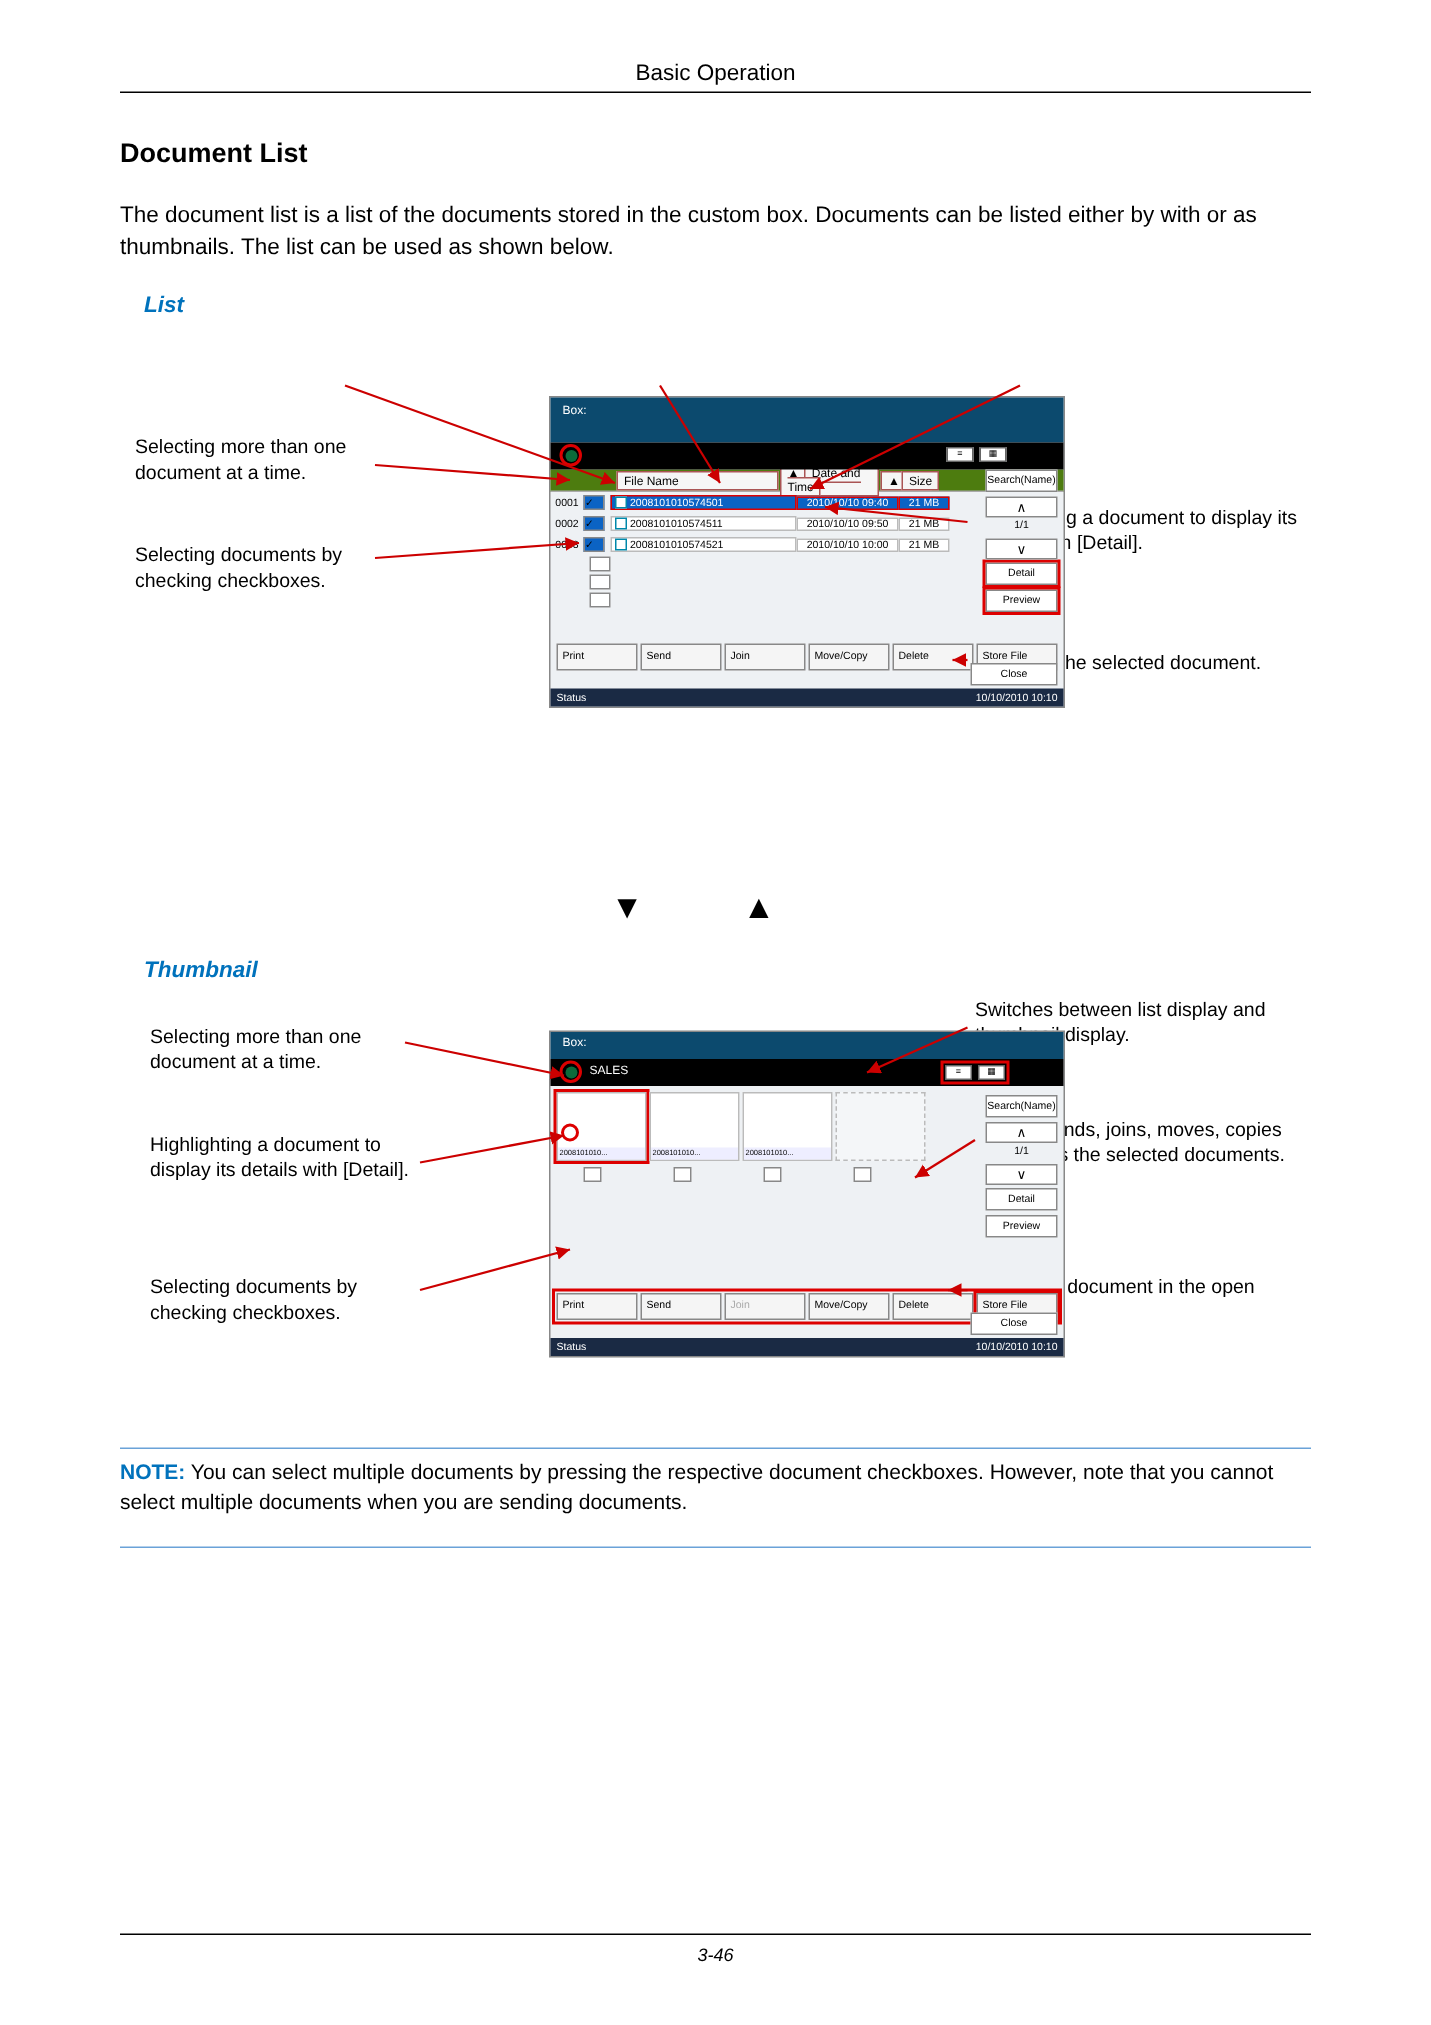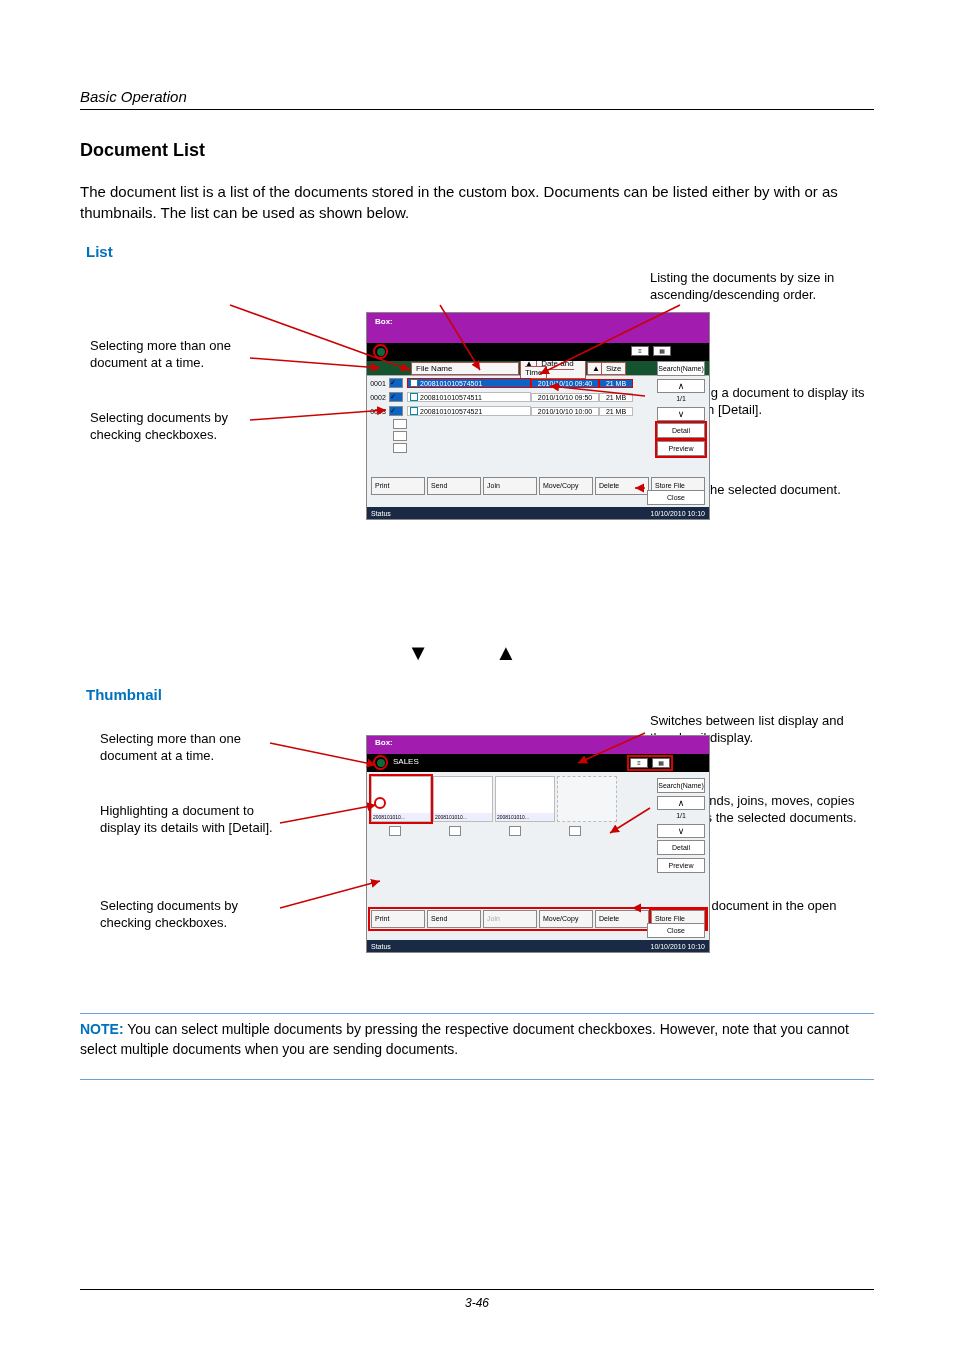--- a/index.html
+++ b/index.html
@@ -6,49 +6,47 @@
   body {
     width: 954px;
     height: 1350px;
     font-family: Arial, Helvetica, sans-serif;
     background: #fff;
     color: #000;
     position: relative;
     padding: 40px 80px;
   }
   .header-right {
-    text-align: left;
-    font-style: italic;
+    text-align: center;
     font-size: 15px;
     border-bottom: 1px solid #000;
     padding-bottom: 4px;
     margin-bottom: 30px;
-    margin-top: 48px;
   }
   h2 { font-size: 18px; font-weight: bold; margin-bottom: 20px; }
   p.intro { font-size: 15px; line-height: 1.4; margin-bottom: 20px; }
-  h3.blue { color: #0072bc; font-size: 15px; font-weight: bold; margin: 10px 6px; }
+  h3.blue { color: #0072bc; font-size: 15px; font-weight: bold; margin: 10px 16px; font-style: italic; }
   .diagram-area { position: relative; height: 360px; }
   .diagram-area2 { position: relative; height: 280px; }
   .callout { position: absolute; font-size: 13px; line-height: 1.3; }
   .panel {
     position: absolute; width: 344px;
     background: #eef1f4;
     border: 1px solid #888;
   }
   .panel-top { height: 208px; left: 286px; top: 42px; }
   .panel-bot { height: 218px; left: 286px; top: 22px; }
-  .greenbar { background: #a21caf; height: 30px; position: relative; font-weight: bold; }
+  .greenbar { background: #0c4a6e; height: 30px; position: relative; }
   .box-label { position: absolute; color:#fff; font-size:8px; top:4px; left:8px; }
   .toolbar2 { background:#000000; height:18px; position: relative; }
   .selall-circle { position:absolute; left:6px; top:1px; width:15px; height:15px; border:2px solid #d00; border-radius:50%; }
   .selall-inner { position:absolute; left:2px; top:2px; width:8px; height:8px; background:#0b6b3a; border-radius:50%; }
   .viewicons { position:absolute; right:38px; top:3px; display:flex; gap:4px; }
   .vicon { width:18px; height:10px; background:#fff; border:1px solid #666; font-size:6px; text-align:center; line-height:8px; }
-  .colhdrs { display:flex; font-size:8px; background:#14532d; height:15px; align-items:center; border-bottom:1px solid #aaa; }
+  .colhdrs { display:flex; font-size:8px; background:#4d7c0f; height:15px; align-items:center; border-bottom:1px solid #aaa; }
   .colhdrs span { border:1px solid #a55; padding:1px 4px; margin-left:1px; background:#f6f6f6; }
   .colhdrs .spacer { width:42px; border:none; background:transparent;}
   .row { display:flex; font-size:7px; height:14px; align-items:center; }
   .row .idx { width:22px; text-align:center; }
   .row .chk { width:14px; height:10px; border:1px solid #888; background:#fff; margin-right:4px; position:relative; }
   .row .chk.checked { background:#0b63c4; }
   .row .fn { width:124px; border:1px solid #bbb; padding:0 2px; background:#fff; display:flex; align-items:center; gap:2px; }
   .row .fn.sel { background:#0b63c4; color:#fff; border-color:#d00; }
   .row .dt { width:68px; border:1px solid #bbb; padding:0 2px; background:#fff; text-align:center;}
   .row .dt.sel { background:#0b63c4; color:#fff; border-color:#d00;}
@@ -84,21 +82,20 @@
 
 <div class="header-right">Basic Operation</div>
 
 <h2>Document List</h2>
 <p class="intro">The document list is a list of the documents stored in the custom box. Documents can be listed either by with or as thumbnails. The list can be used as shown below.</p>
 
 <h3 class="blue">List</h3>
 
 <div class="diagram-area">
 
-  <div class="callout" style="left:570px; top:0; width:210px;">Listing the documents by size in ascending/descending order.</div>
   <div class="callout" style="left:10px; top:68px; width:170px;">Selecting more than one document at a time.</div>
   <div class="callout" style="left:10px; top:140px; width:170px;">Selecting documents by checking checkboxes.</div>
   <div class="callout" style="left:570px; top:115px; width:230px;">Highlighting a document to display its details with [Detail].</div>
   <div class="callout" style="left:570px; top:212px; width:200px;">Previews the selected document.</div>
 
   <div class="panel panel-top">
     <div class="greenbar">
       <span class="box-label">Box:</span>
     </div>
     <div class="toolbar2">

